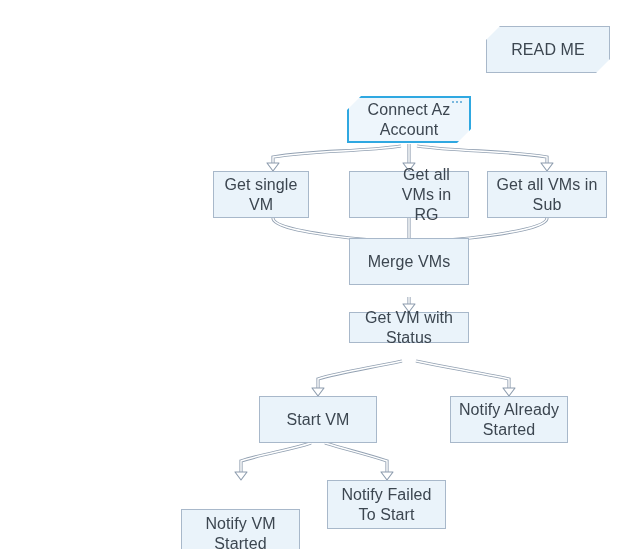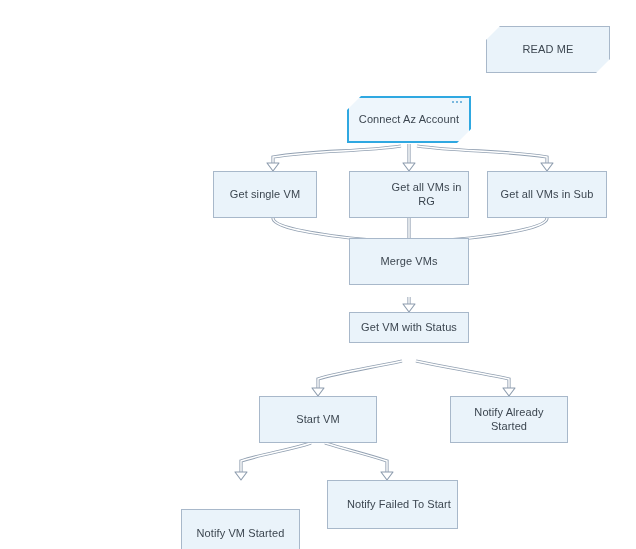--- a/index.html
+++ b/index.html
@@ -29,21 +29,21 @@
   .node {
     position: absolute;
     box-sizing: border-box;
     background: #eaf3fa;
     border: 1px solid #a8b8ca;
     display: flex;
     align-items: center;
     justify-content: center;
     text-align: center;
     color: #3c4650;
-    font-size: 11px;
+    font-size: 16px;
     line-height: 1.25;
     letter-spacing: 0.1px;
     z-index: 2;
   }
   .node .label {
     display: block;
     padding: 0 6px;
   }
   
   .node.clipped {
@@ -157,21 +157,21 @@
   <div class="node clipped selected" style="left:347px; top:96px; width:124px; height:47px;">
     <span class="shape"></span>
     <span class="dots">
         <i></i>
         <i></i>
         <i></i>
       </span>
     <span class="label">Connect Az Account</span>
   </div>
 
-  <div class="node" style="left:213px; top:171px; width:104px; height:47px;">
+  <div class="node" style="left:213px; top:171px; width:96px; height:47px;">
     <span class="label">Get single VM</span>
   </div>
 
   <div class="node" style="left:349px; top:171px; width:120px; height:47px;padding-left:35px;">
     <span class="label">Get all VMs in RG</span>
   </div>
 
   <div class="node" style="left:487px; top:171px; width:120px; height:47px;">
     <span class="label">Get all VMs in Sub</span>
   </div>
@@ -189,17 +189,17 @@
   </div>
 
   <div class="node" style="left:450px; top:396px; width:118px; height:47px;justify-content:flex-end;">
     <span class="label">Notify Already Started</span>
   </div>
 
   <div class="node" style="left:181px; top:480px; width:119px; height:49px;margin-top:29px;">
     <span class="label">Notify VM Started</span>
   </div>
 
-  <div class="node" style="left:327px; top:480px; width:131px; height:49px;justify-content:flex-end;">
+  <div class="node" style="left:327px; top:480px; width:119px; height:49px;justify-content:flex-end;">
     <span class="label">Notify Failed To Start</span>
   </div>
 
 </div>
 
 </body></html>

